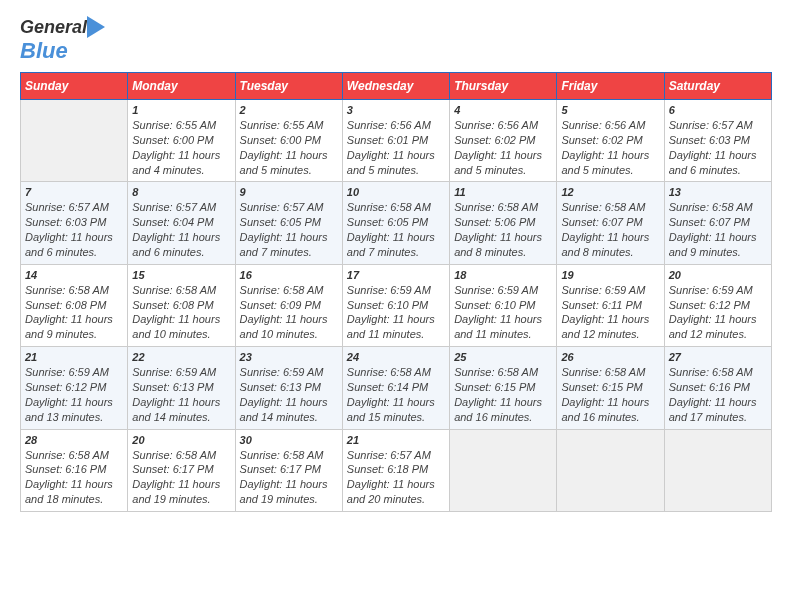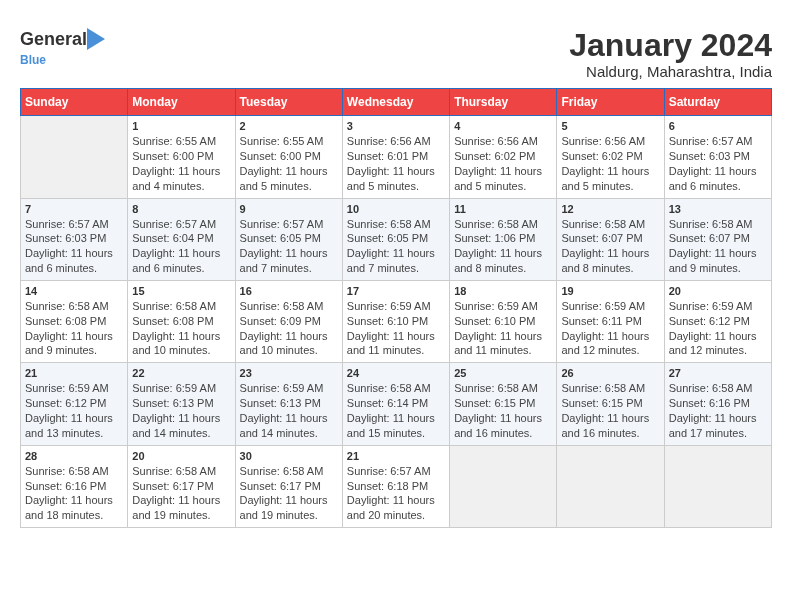--- a/index.html
+++ b/index.html
@@ -7,21 +7,22 @@
       font-family: Arial, sans-serif;
       background: #fff;
       width: 792px;
       min-height: 612px;
       padding: 0;
     }
     .page {
       width: 792px;
       min-height: 612px;
       background: #fff;
-      padding: 28px 20px 16px 20px;
+      padding: 16px 20px 16px 20px;
+      font-style: italic;
     }
     .header {
       display: flex;
       justify-content: space-between;
       align-items: flex-start;
       margin-bottom: 8px;
     }
     .logo {
       display: flex;
       align-items: center;
@@ -97,28 +98,24 @@
   <div class="header">
     <div class="logo">
     <div>
       <div style="display:flex;align-items:center;gap:0px;">
         <span style="font-size:18px;font-weight:bold;color:#333;font-family:Arial;">General</span>
         <svg width="18" height="22" viewBox="0 0 18 22">
           <polygon points="0,0 18,11 0,22" fill="#4a90d9"></polygon>
         </svg>
       </div>
       <div>
-        <span style="font-size:12px;font-weight:bold;color:#4a90d9;font-family:Arial;">Blue</span>
+        <span style="font-size:22px;font-weight:bold;color:#4a90d9;font-family:Arial;">Blue</span>
       </div>
     </div>
   </div>
-    <div class="title-section">
-      <div class="calendar-title">January 2024</div>
-      <div class="calendar-subtitle">Naldurg, Maharashtra, India</div>
-    </div>
   </div>
 
   <table class="calendar-table">
     <thead>
       <tr id="header-row">
       <th>Sunday</th>
           <th>Monday</th>
           <th>Tuesday</th>
           <th>Wednesday</th>
           <th>Thursday</th>
@@ -208,21 +205,21 @@
           <div class="day-info">
             <span>Sunrise: 6:58 AM</span><br>
             <span>Sunset: 6:05 PM</span><br>
             <span>Daylight: 11 hours and 7 minutes.</span>
           </div>
         </td>
           <td>
           <span class="day-number">11</span>
           <div class="day-info">
             <span>Sunrise: 6:58 AM</span><br>
-            <span>Sunset: 1:06 PM</span><br>
+            <span>Sunset: 5:06 PM</span><br>
             <span>Daylight: 11 hours and 8 minutes.</span>
           </div>
         </td>
           <td>
           <span class="day-number">12</span>
           <div class="day-info">
             <span>Sunrise: 6:58 AM</span><br>
             <span>Sunset: 6:07 PM</span><br>
             <span>Daylight: 11 hours and 8 minutes.</span>
           </div>

